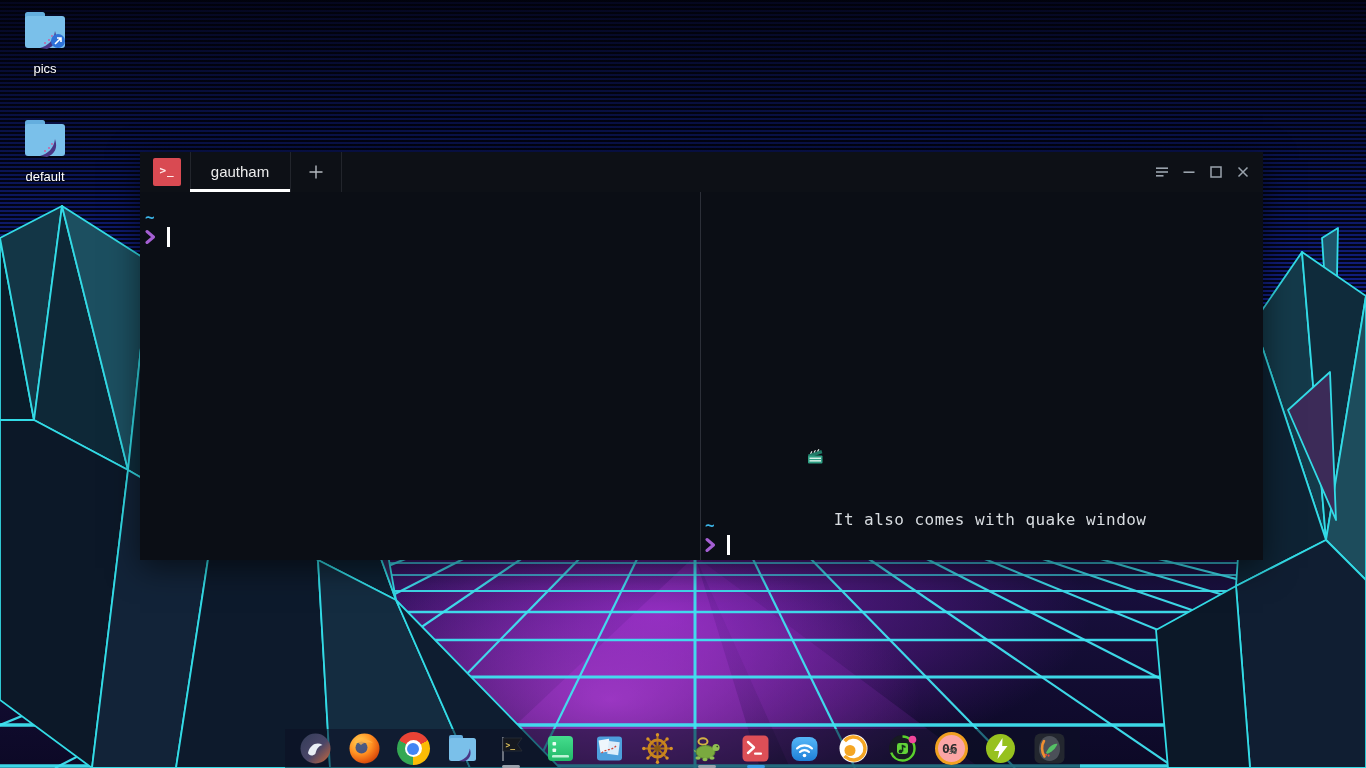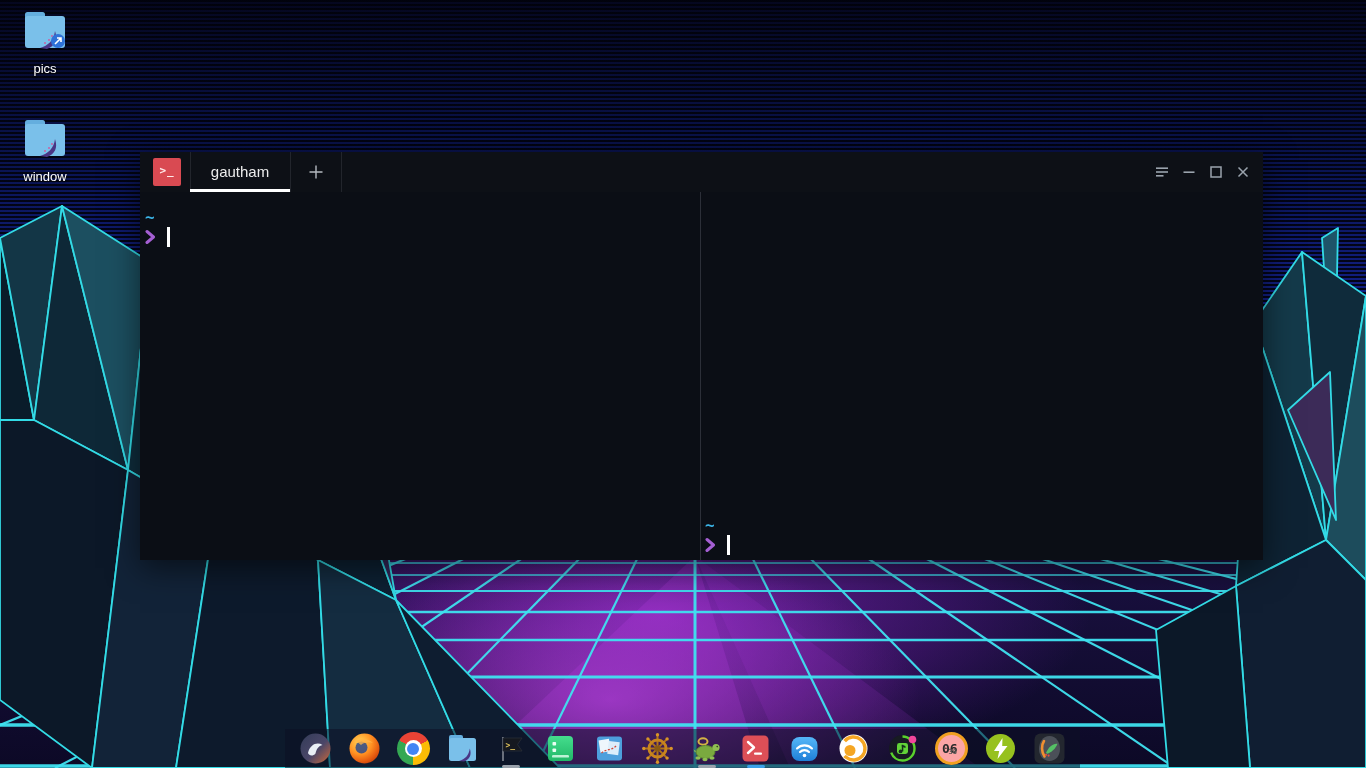--- a/index.html
+++ b/index.html
@@ -181,21 +181,21 @@
       <span class="glyph">
         <svg width="46" height="44" viewBox="0 0 46 44">
           <rect x="3" y="2" width="20" height="9" rx="2.5" fill="#64aede"></rect>
           <rect x="3" y="6" width="40" height="32" rx="3" fill="#7ac0ea"></rect>
           <path d="M18,38 C26,36 32,30 33,21 C36,30 33,36 25,39 Z" fill="#4a3585"></path>
           <circle cx="23" cy="33" r="0.9" fill="#d4559a"></circle>
             <circle cx="27" cy="30" r="0.9" fill="#d4559a"></circle>
           <circle cx="30" cy="26" r="0.9" fill="#d4559a"></circle>
         </svg>
       </span>
-      <span class="lbl">window</span>
+      <span class="lbl">default</span>
     </div>
   </div>
 
   <div class="window">
     <div class="titlebar">
       <div class="appicon">&gt;_</div>
       <div class="tb-sep" style="left:50px"></div>
       <div class="tab">gautham</div>
       <div class="tab-underline"></div>
       <div class="tb-sep" style="left:150px"></div>
@@ -240,20 +240,31 @@
               </svg>
           </span><span class="cursor"></span>
         </div>
       </div>
 
       <div class="divider"></div>
 
       <div style="position:absolute;left:561px;top:0;right:0;height:368px;">
       </div>
       <div class="messages">
+        <div class="msg">
+          <span class="emoji" title="🎬">
+            <svg width="19" height="19" viewBox="0 0 19 19">
+              <path d="M2,7.5 L15.4,3 L16.4,6.2 L3,10.7 Z" fill="#1f7a66"></path>
+              <path d="M4.5,6.7 L6,4.4 M8,5.5 L9.5,3.3 M11.5,4.4 L13,2.2" stroke="#e8f5f0" stroke-width="1.1"></path>
+              <rect x="2" y="8.5" width="14.5" height="8" rx="1" fill="#2e9e83"></rect>
+              <rect x="3.5" y="10.6" width="11.5" height="1.3" fill="#eafaf4"></rect>
+              <rect x="3.5" y="13.2" width="11.5" height="1.3" fill="#eafaf4"></rect>
+            </svg>
+          </span><span>It also comes with quake window</span>
+        </div>
       </div>
       <div class="prompt p-right">
         <span class="tilde">~</span><br>
         <span class="chev" title="❯">
           <svg width="11" height="16" viewBox="0 0 11 16">
               <polyline points="2,2.5 8.5,8 2,13.5" fill="none" stroke="#a55fd3" stroke-width="3" stroke-linecap="round" stroke-linejoin="round"></polyline>
             </svg>
         </span><span class="cursor"></span>
       </div>
     </div>

